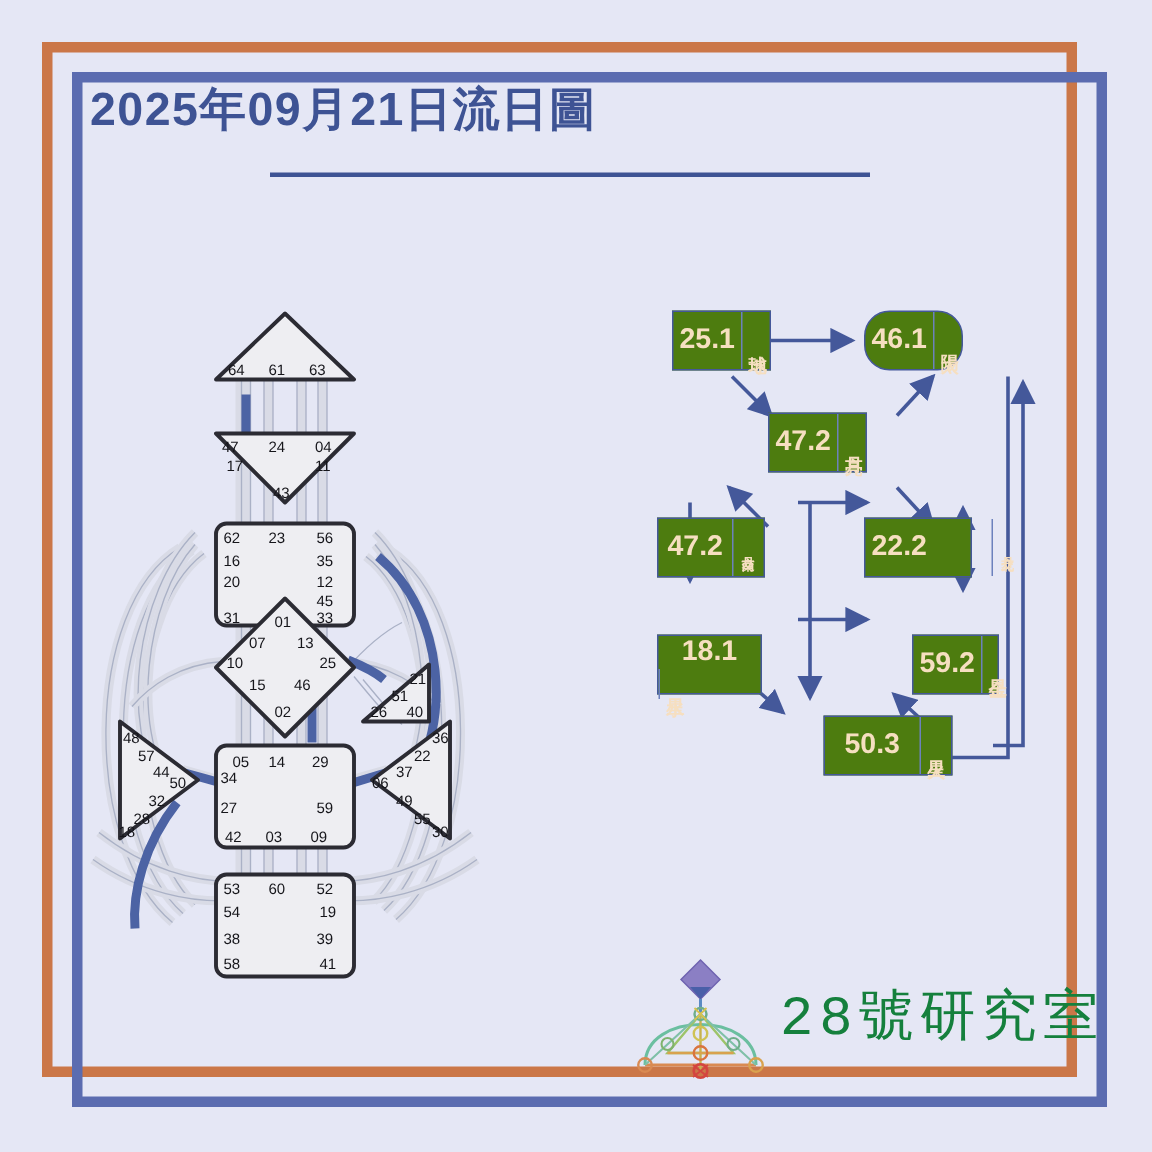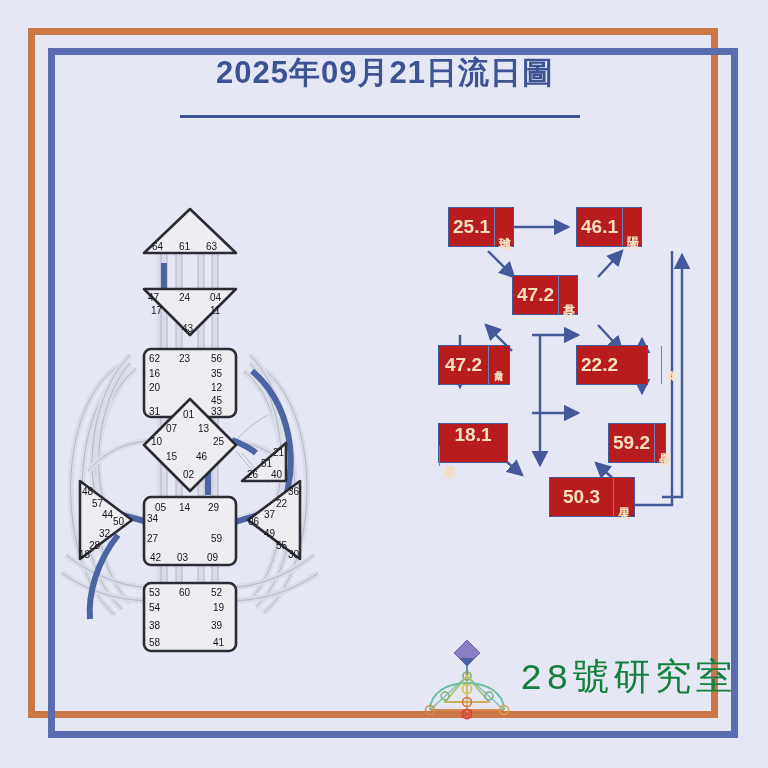--- a/index.html
+++ b/index.html
@@ -22,38 +22,37 @@
     border:7px solid #5b6cb0;box-sizing:border-box;
   }
   .frame-fill{
     position:absolute;left:38px;top:38px;width:692px;height:692px;
     background:#e5e7f5;
   }
 
   
   .title{
     position:absolute;left:60px;top:52px;width:650px;
-    text-align:center;
     font-size:31px;font-weight:bold;color:#3e5394;
     letter-spacing:1px;
     white-space:nowrap;
   }
   .title-rule{
     position:absolute;left:180px;top:115px;width:400px;height:3px;
     background:#3e5394;
   }
 
   
   #bodygraph{position:absolute;left:60px;top:195px;}
 
   
   #planets{position:absolute;left:430px;top:205px;width:270px;height:330px;}
   .pbox{
     position:absolute;
-    background:#b91c1c;
+    background:#4d7c0f;
     border:1px solid #44589a;
     display:flex;align-items:stretch;
     box-sizing:border-box;
     height:40px;
   }
   .pbox .pval{
     color:#f6dfc0;font-size:19px;font-weight:bold;
     display:flex;align-items:center;justify-content:center;
     padding:0 4px;letter-spacing:0px;
     flex:1 1 auto;
@@ -305,21 +304,21 @@
         <path d="M 242 46 L 242 300 L 168 300"></path>
         <path d="M 232 292 L 252 292 L 252 50"></path>
       </g>
     </svg>
 
     <div class="pbox" style="left:18px;top:2px;width:66px;">
       <span class="pval">25.1</span>
       <span class="pname two">地球</span>
     </div>
 
-    <div class="pbox" style="left:146px;top:2px;width:66px;">
+    <div class="pbox" style="left:146px;top:2px;width:66px;border-radius:17px;">
       <span class="pval">46.1</span>
       <span class="pname two">太陽</span>
     </div>
 
     <div class="pbox" style="left:82px;top:70px;width:66px;">
       <span class="pval">47.2</span>
       <span class="pname two">月亮</span>
     </div>
 
     <div class="pbox" style="left:8px;top:140px;width:72px;">

